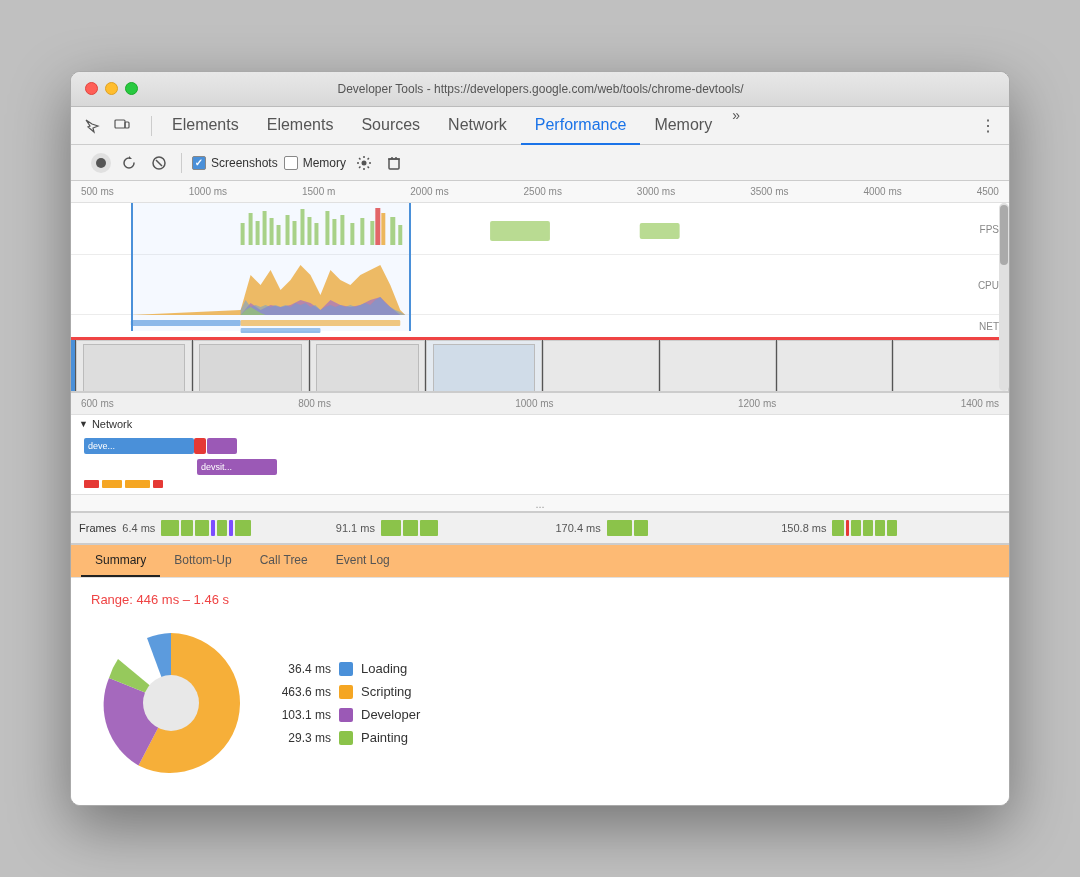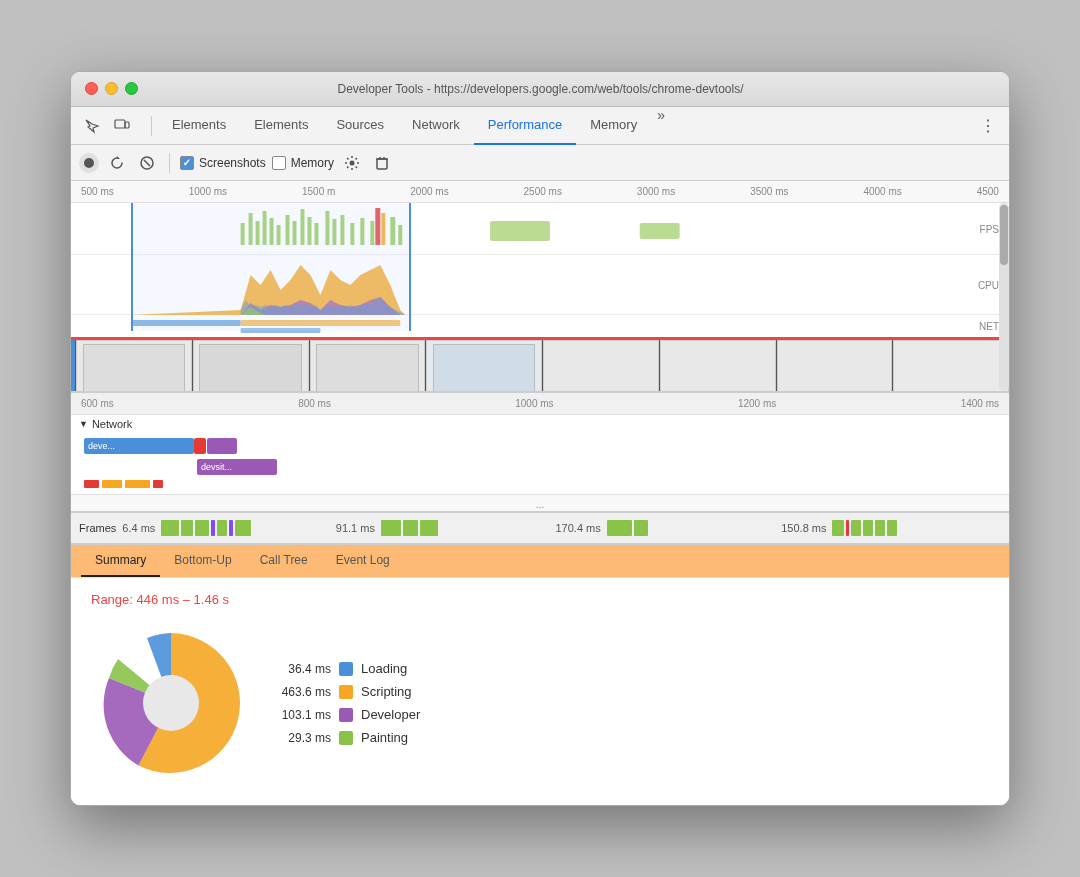--- a/index.html
+++ b/index.html
@@ -70,21 +70,21 @@
     }
     .nav-separator {
       width: 1px;
       height: 20px;
       background: #ccc;
       margin: 0 6px;
     }
     .nav-tabs { display: flex; align-items: stretch; flex: 1; }
     .nav-tab {
       padding: 0 14px;
-      font-size: 13px;
+      font-size: 16px;
       color: #555;
       cursor: pointer;
       display: flex;
       align-items: center;
       border-bottom: 2px solid transparent;
       height: 38px;
       white-space: nowrap;
     }
     .nav-tab.active {
       color: #1a73e8;
@@ -107,21 +107,21 @@
       font-size: 16px;
       color: #555;
       cursor: pointer;
     }
     
     .perf-toolbar {
       background: #f3f3f3;
       border-bottom: 1px solid #ccc;
       display: flex;
       align-items: center;
-      padding: 4px 8px;
+      padding: 4px 20px;
       gap: 6px;
       height: 36px;
     }
     .pt-btn {
       width: 24px;
       height: 24px;
       border-radius: 50%;
       display: flex;
       align-items: center;
       justify-content: center;

